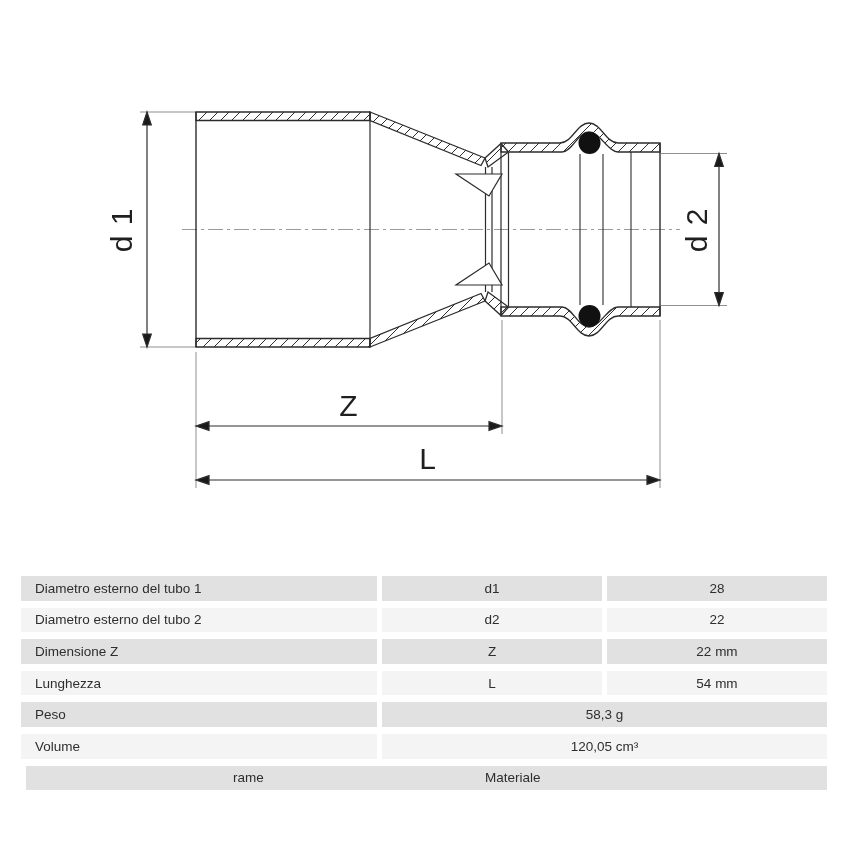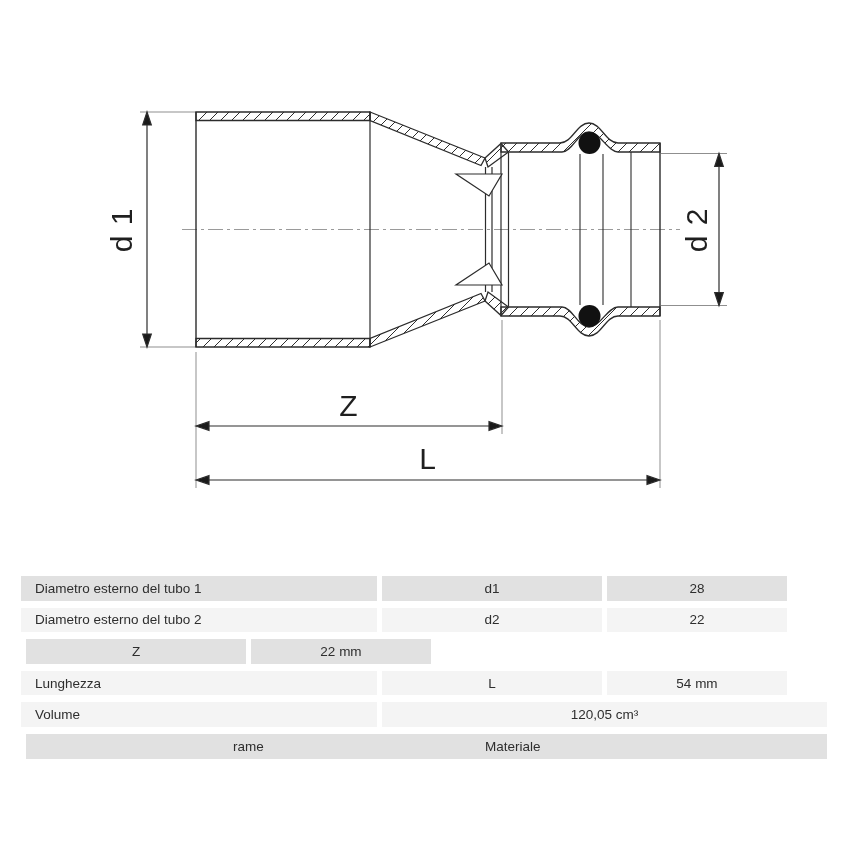--- a/index.html
+++ b/index.html
@@ -51,21 +51,21 @@
     width: 356px;
     padding-left: 14px;
     justify-content: flex-start;
   }
   .c2 {
     width: 220px;
     margin-left: 5px;
     justify-content: center;
   }
   .c3 {
-    width: 180px;
+    width: 220px;
     margin-left: 5px;
     justify-content: center;
   }
   .cm {
     width: 445px;
     margin-left: 5px;
     justify-content: center;
   }
   .dark { background: var(--row-dark, #e1e1e1); }
   .light { background: var(--row-light, #f4f4f4); }
@@ -162,27 +162,32 @@
         <div class="cell c1 dark">Diametro esterno del tubo 1</div>
         <div class="cell c2 dark">d1</div>
         <div class="cell c3 dark">28</div>
       </div>
       <div class="trow">
         <div class="cell c1 light">Diametro esterno del tubo 2</div>
         <div class="cell c2 light">d2</div>
         <div class="cell c3 light">22</div>
       </div>
       <div class="trow">
+        <div class="cell c1 dark">Dimensione Z</div>
         <div class="cell c2 dark">Z</div>
         <div class="cell c3 dark">22 mm</div>
       </div>
       <div class="trow">
         <div class="cell c1 light">Lunghezza</div>
         <div class="cell c2 light">L</div>
         <div class="cell c3 light">54 mm</div>
+      </div>
+      <div class="trow">
+        <div class="cell c1 dark">Peso</div>
+        <div class="cell cm dark">58,3 g</div>
       </div>
       <div class="trow">
         <div class="cell c1 light">Volume</div>
         <div class="cell cm light">120,05 cm³</div>
       </div>
       <div class="trow">
         <div class="cell cm dark">rame</div>
         <div class="cell c1 dark">Materiale</div>
       </div>
     </div>

